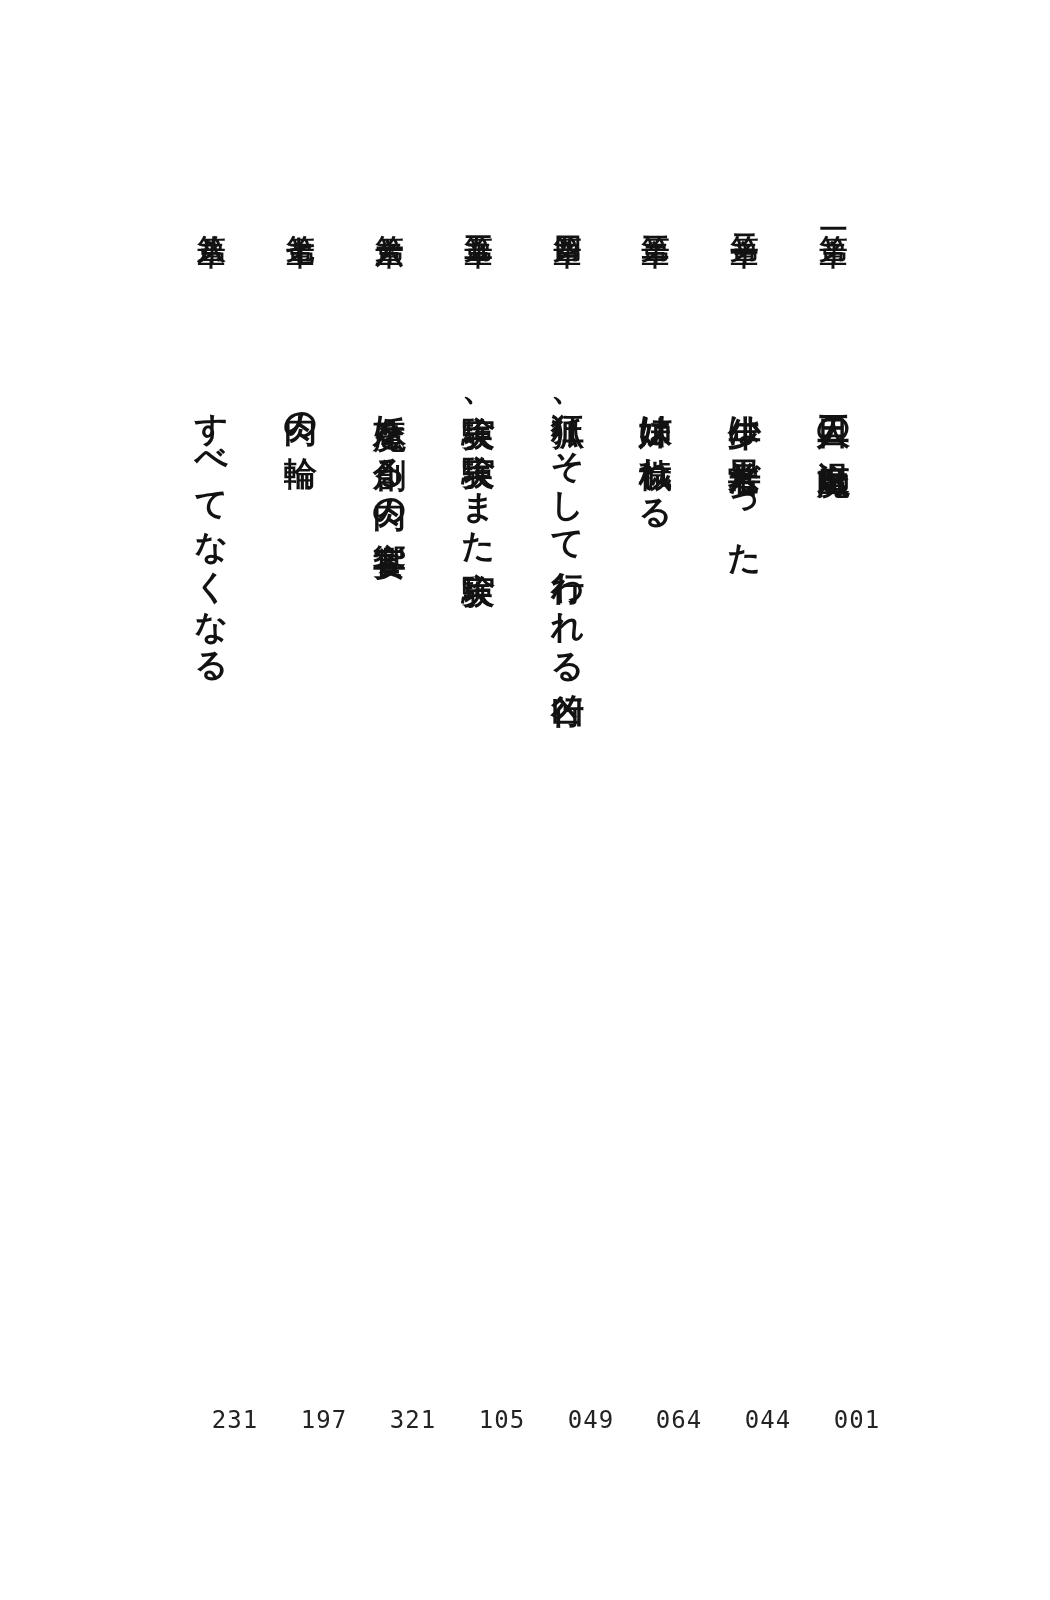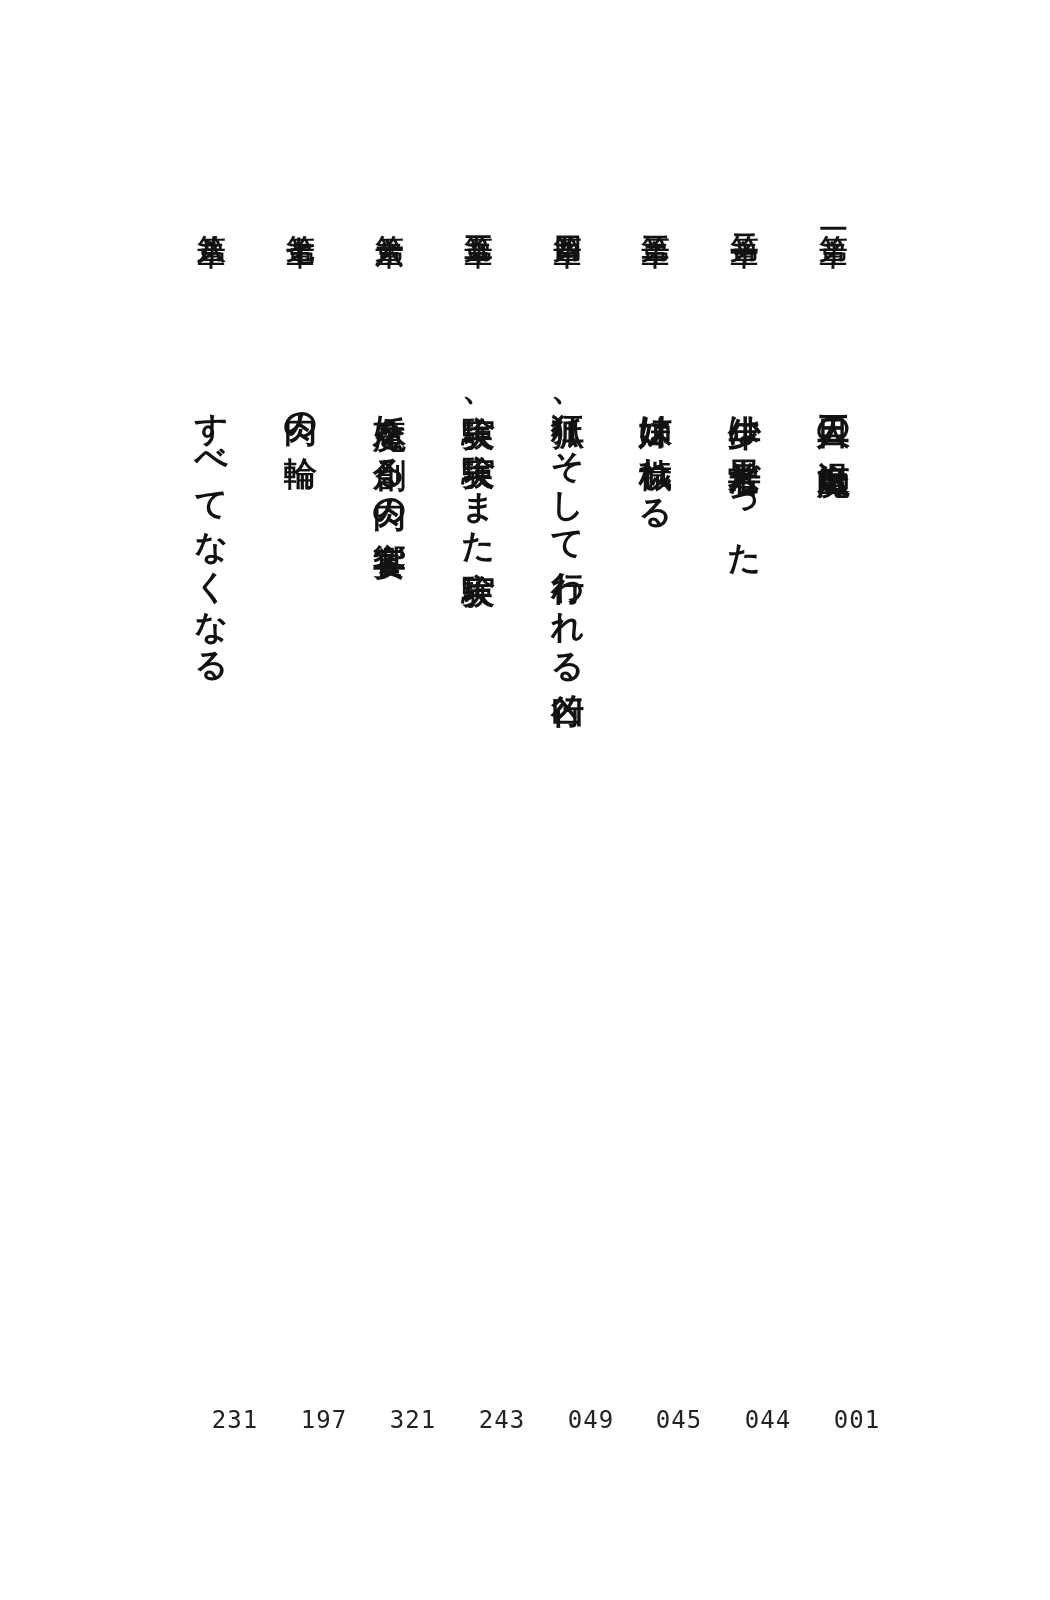--- a/index.html
+++ b/index.html
@@ -82,33 +82,33 @@
 
   <div class="toc-entry">
     <div class="chapter-label">第二章</div>
     <div class="chapter-title">少年は異常者だった</div>
     <div class="chapter-page">044</div>
   </div>
 
   <div class="toc-entry">
     <div class="chapter-label">第三章</div>
     <div class="chapter-title">姉妹は穢れる</div>
-    <div class="chapter-page">045</div>
+    <div class="chapter-page">064</div>
   </div>
 
   <div class="toc-entry">
     <div class="chapter-label">第四章</div>
     <div class="chapter-title">狂狐、そして行われる凶行</div>
     <div class="chapter-page">049</div>
   </div>
 
   <div class="toc-entry">
     <div class="chapter-label">第五章</div>
     <div class="chapter-title">実験、実験、また実験</div>
-    <div class="chapter-page">243</div>
+    <div class="chapter-page">105</div>
   </div>
 
   <div class="toc-entry">
     <div class="chapter-label">第六章</div>
     <div class="chapter-title">妖魔を創る肉の饗宴</div>
     <div class="chapter-page">321</div>
   </div>
 
   <div class="toc-entry">
     <div class="chapter-label">第七章</div>

